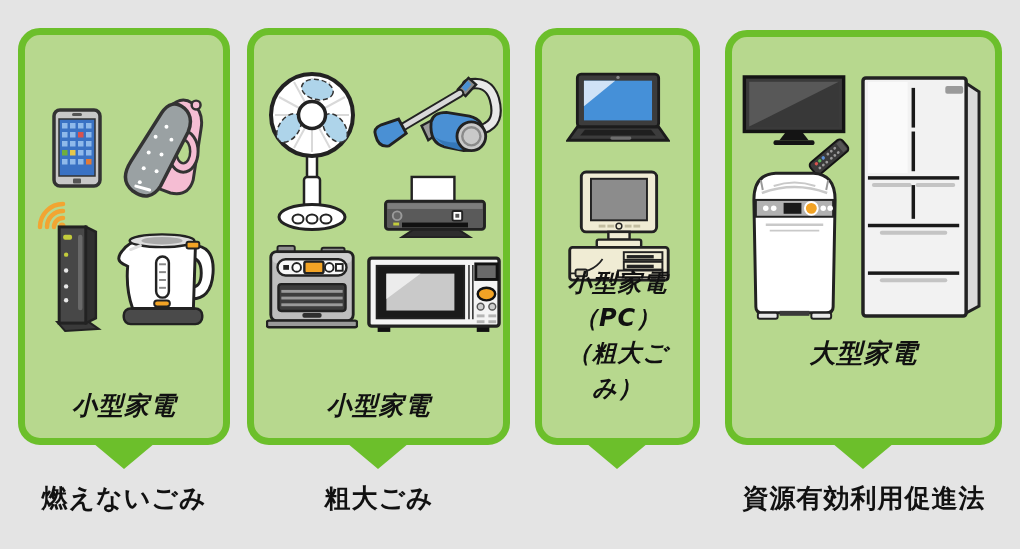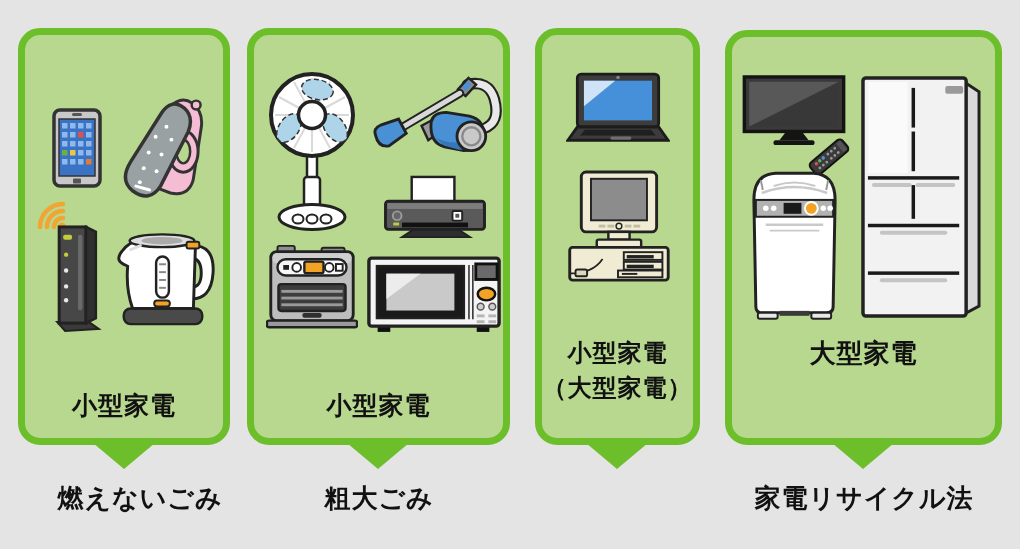--- a/index.html
+++ b/index.html
@@ -10,20 +10,21 @@
     overflow:hidden;
   }
   #stage{position:relative;width:1020px;height:549px;background:#e4e4e4;}
 
   .card{
     position:absolute;
     box-sizing:border-box;
     background:#b7d88e;
     border:7px solid #6cbf2b;
     border-radius:22px;
+    font-style:italic;
   }
   .card-1{left:18px;top:28px;width:212px;height:417px;}
   .card-2{left:247px;top:28px;width:263px;height:417px;}
   .card-3{left:535px;top:28px;width:165px;height:417px;}
   .card-4{left:725px;top:30px;width:277px;height:415px;}
 
   .icon{position:absolute;}
 
   
   .i-phone {left:27px;top:73px;width:50px;height:80px;}
@@ -67,21 +68,21 @@
   .arrow-2{left:347px;}
   .arrow-3{left:586px;}
   .arrow-4{left:832px;}
 
   .disposal{
     position:absolute;top:481px;
     transform:translateX(-50%);
     font-size:26px;font-weight:bold;color:#111;
     white-space:nowrap;letter-spacing:1px;
   }
-  .disposal-1{left:140px;}
+  .disposal-1{left:124px;}
   .disposal-2{left:379px;text-align:right;}
   .disposal-3{left:618px;}
   .disposal-4{left:864px;}
 </style>
 </head>
 <body>
 
 <div id="stage">
 
   <div class="card card-1">
@@ -312,21 +313,22 @@
       <rect x="64" y="95" width="40" height="8" fill="#f0ecd4" stroke="#222" stroke-width="2"></rect>
       <rect x="67" y="98" width="28" height="3.5" fill="#222"></rect>
       <rect x="58" y="104" width="46" height="7" fill="#f0ecd4" stroke="#222" stroke-width="2"></rect>
       <line x1="62" y1="107.5" x2="78" y2="107.5" stroke="#222" stroke-width="2"></line>
       <path d="M8,107 Q32,107 42,92" fill="none" stroke="#222" stroke-width="1.8"></path>
       <rect x="14" y="103" width="12" height="7" rx="2" fill="#dcd7bd" stroke="#222" stroke-width="2"></rect>
     </svg>
 
     <div class="caption caption-3">
       <div>小型家電</div>
-      <div>（大型家電）</div>
+      <div>（PC）</div>
+      <div>（粗大ごみ）</div>
     </div>
   </div>
 
   <div class="card card-4">
 
     <svg class="icon i-tv" viewBox="0 0 106 76">
       <rect x="2" y="2" width="102" height="56" fill="#3a3a3a" stroke="#141414" stroke-width="3.5"></rect>
       <rect x="7" y="7" width="92" height="46" fill="#383838"></rect>
       <polygon points="7,7 99,7 7,53" fill="#585858"></polygon>
       <polygon points="45,58 61,58 68,67 38,67" fill="#141414"></polygon>
@@ -396,15 +398,15 @@
     </div>
   </div>
 
   <div class="arrow arrow-1"></div>
   <div class="arrow arrow-2"></div>
   <div class="arrow arrow-3"></div>
   <div class="arrow arrow-4"></div>
 
   <div class="disposal disposal-1">燃えないごみ</div>
   <div class="disposal disposal-2">粗大ごみ</div>
-  <div class="disposal disposal-4">家電リサイクル法</div>
+  <div class="disposal disposal-4">資源有効利用促進法</div>
 
 </div>
 
 </body></html>

